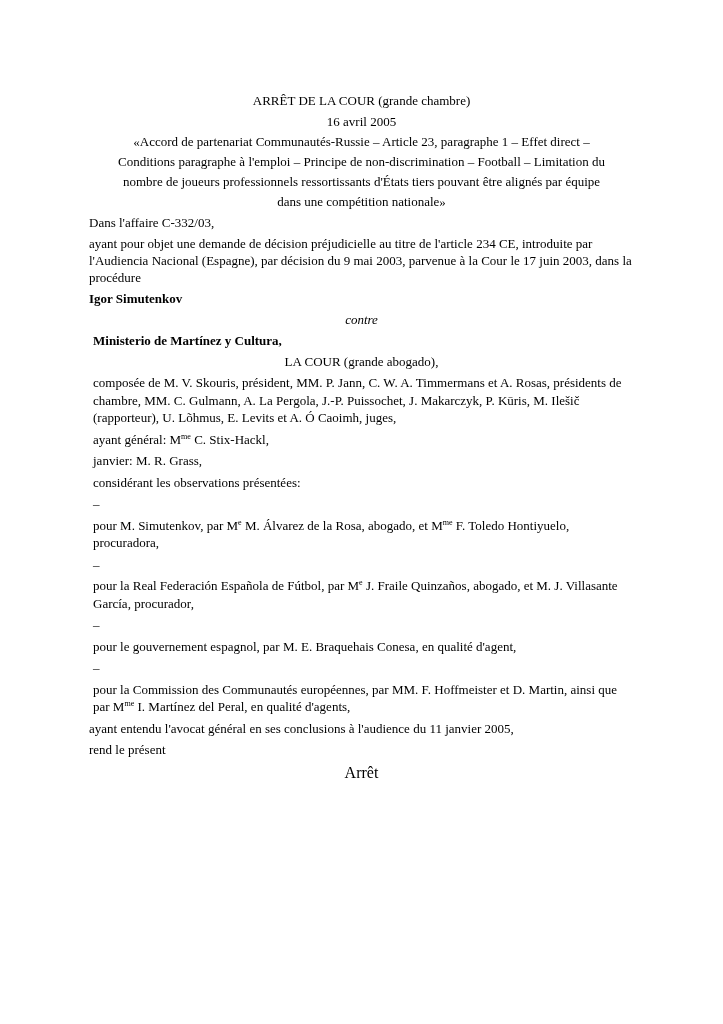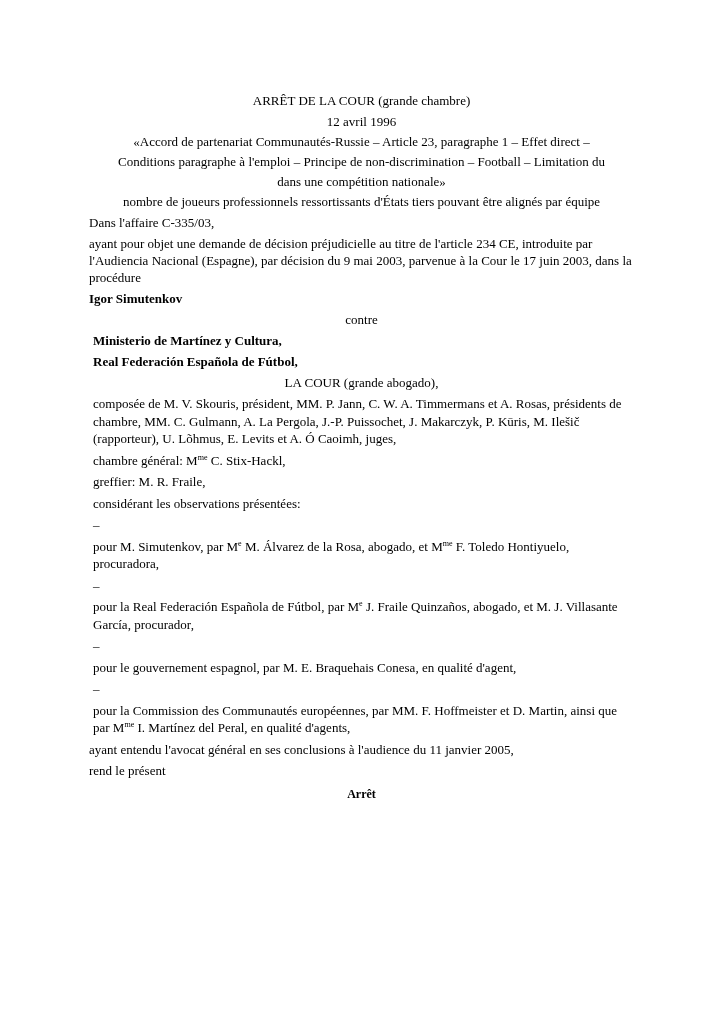--- a/index.html
+++ b/index.html
@@ -28,74 +28,73 @@
   .kwline {
     display: flex;
     justify-content: center;
     white-space: nowrap;
     line-height: 16px;
   }
 
   .case-number { margin-top: 14px; line-height: 17px; }
   .case-object { line-height: 17px; }
   .applicant { line-height: 17px; }
-  .versus { margin-top: 19px; line-height: 17px; }
+  .versus { margin-top: 19px; line-height: 17px; font-style: italic; }
   .defendants { margin-top: 16px; line-height: 17px; }
   .court-heading { margin-top: 34px; line-height: 17px; }
 
   .court-block { margin-top: 45px; line-height: 17.5px; }
   .court-block p { line-height: 17.5px; }
 
   .hearing { margin-top: 5px; line-height: 17.5px; }
   .renders { margin-top: 18px; line-height: 17.5px; }
   .arret {
     margin-top: 52px;
-    font-size: 12px;
-    font-weight: bold;
+    font-size: 16px;
+    font-weight: normal;
     line-height: 20px;
   }
 
   sup {
     font-size: 0.62em;
     vertical-align: super;
     line-height: 0;
   }
 </style>
 </head>
 <body>
 
 <div class="page">
 
   <div class="center line">ARRÊT DE LA COUR (grande chambre)</div>
-  <div class="center line">12 avril 1996</div>
+  <div class="center line">16 avril 2005</div>
 
   <div class="keywords">
     <div class="kwline">«Accord de partenariat Communautés-Russie – Article 23, paragraphe 1 – Effet direct –</div>
     <div class="kwline">Conditions paragraphe à l'emploi – Principe de non-discrimination – Football – Limitation du</div>
+    <div class="kwline">nombre de joueurs professionnels ressortissants d'États tiers pouvant être alignés par équipe</div>
     <div class="kwline">dans une compétition nationale»</div>
-    <div class="kwline">nombre de joueurs professionnels ressortissants d'États tiers pouvant être alignés par équipe</div>
   </div>
 
-  <p class="case-number">Dans l'affaire C-335/03,</p>
+  <p class="case-number">Dans l'affaire C-332/03,</p>
   <p class="case-object">ayant pour objet une demande de décision préjudicielle au titre de l'article 234 CE, introduite par l'Audiencia Nacional (Espagne), par décision du 9 mai 2003, parvenue à la Cour le 17 juin 2003, dans la procédure</p>
   <p class="applicant bold">Igor Simutenkov</p>
 
   <div class="versus center">contre</div>
 
   <div class="defendants">
     <p class="bold line">Ministerio de Martínez y Cultura,</p>
-    <p class="bold line">Real Federación Española de Fútbol,</p>
   </div>
 
   <div class="court-heading center">LA COUR (grande abogado),</div>
 
   <div class="court-block">
     <p>composée de M. V. Skouris, président, MM. P. Jann, C. W. A. Timmermans et A. Rosas, présidents de chambre, MM.  C. Gulmann, A. La Pergola, J.-P. Puissochet, J. Makarczyk, P. Kūris, M. Ilešič (rapporteur), U. Lõhmus, E. Levits et A. Ó Caoimh, juges,</p>
-    <p><span>chambre général: M</span><sup>me</sup><span> C. Stix-Hackl,</span></p>
-    <p>greffier: M. R. Fraile,</p>
+    <p><span>ayant général: M</span><sup>me</sup><span> C. Stix-Hackl,</span></p>
+    <p>janvier: M. R. Grass,</p>
     <p>considérant les observations présentées:</p>
 
     <div>–</div>
     <p><span>pour M. Simutenkov, par M</span><sup>e</sup><span> M. Álvarez de la Rosa, abogado, et M</span><sup>me</sup><span> F. Toledo Hontiyuelo, procuradora,</span></p>
 
     <div>–</div>
     <p><span>pour la Real Federación Española de Fútbol, par M</span><sup>e</sup><span> J. Fraile Quinzaños, abogado, et M. J. Villasante García, procurador,</span></p>
 
     <div>–</div>
     <p><span>pour le gouvernement espagnol, par M. E. Braquehais Conesa, en qualité d'agent,</span></p>

